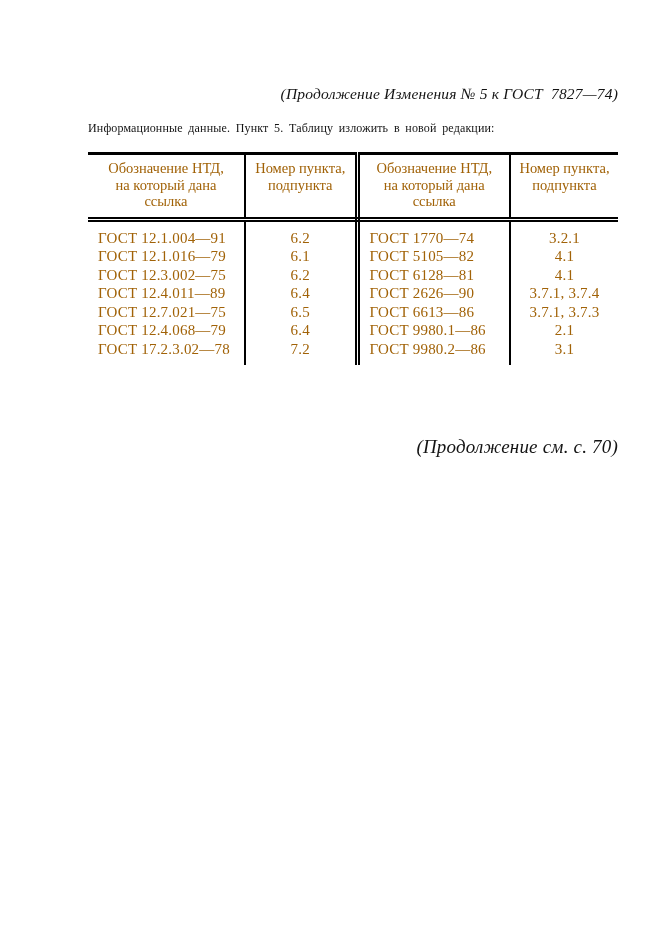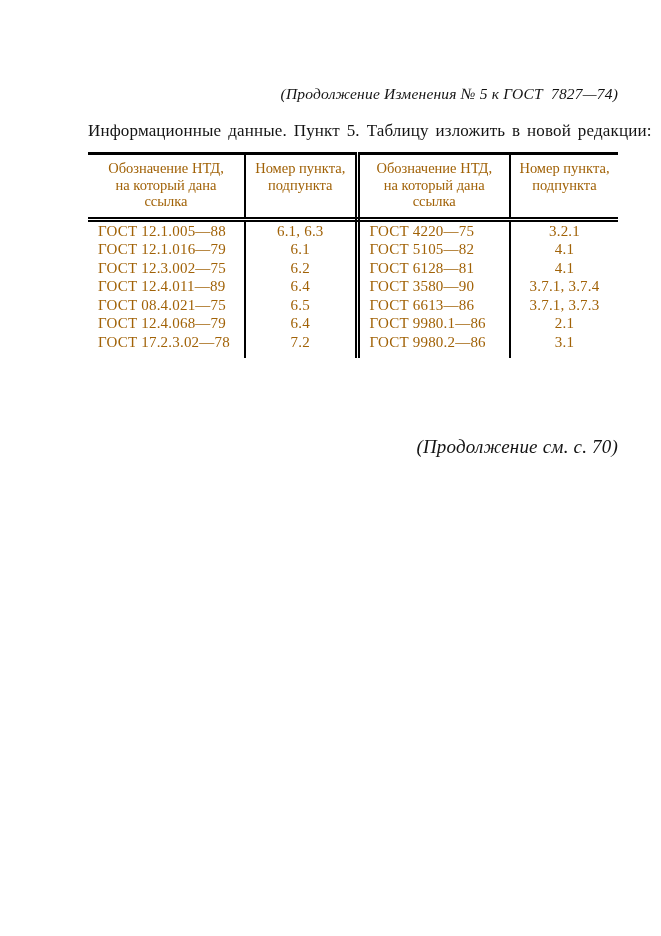--- a/index.html
+++ b/index.html
@@ -22,21 +22,21 @@
     text-align: right;
     font-style: italic;
     font-size: 15.5px;
     letter-spacing: 0.2px;
   }
   .intro-line {
     position: absolute;
     top: 121px;
     left: 88px;
     width: 528px;
-    font-size: 17px;
+    font-size: 12px;
     letter-spacing: 0.15px;
     word-spacing: 2.5px;
     white-space: nowrap;
   }
   table.gost-table {
     position: absolute;
     top: 152px;
     left: 88px;
     width: 530px;
     table-layout: fixed;
@@ -102,46 +102,46 @@
         <th>Номер пункта,
 подпункта</th>
         <th>Обозначение НТД,
 на который дана
 ссылка</th>
         <th>Номер пункта,
 подпункта</th>
       </tr>
     </thead>
     <tbody>
-      <tr>
-        <td class="c-ref">ГОСТ 12.1.005—88</td>
-        <td class="c-num">6.1, 6.3</td>
-        <td class="c-ref">ГОСТ 4220—75</td>
+      <tr class="first-row">
+        <td class="c-ref">ГОСТ 12.1.004—91</td>
+        <td class="c-num">6.2</td>
+        <td class="c-ref">ГОСТ 1770—74</td>
         <td class="c-num">3.2.1</td>
       </tr>
       <tr>
         <td class="c-ref">ГОСТ 12.1.016—79</td>
         <td class="c-num">6.1</td>
         <td class="c-ref">ГОСТ 5105—82</td>
         <td class="c-num">4.1</td>
       </tr>
       <tr>
         <td class="c-ref">ГОСТ 12.3.002—75</td>
         <td class="c-num">6.2</td>
         <td class="c-ref">ГОСТ 6128—81</td>
         <td class="c-num">4.1</td>
       </tr>
       <tr>
         <td class="c-ref">ГОСТ 12.4.011—89</td>
         <td class="c-num">6.4</td>
-        <td class="c-ref">ГОСТ 3580—90</td>
+        <td class="c-ref">ГОСТ 2626—90</td>
         <td class="c-num">3.7.1, 3.7.4</td>
       </tr>
       <tr>
-        <td class="c-ref">ГОСТ 08.4.021—75</td>
+        <td class="c-ref">ГОСТ 12.7.021—75</td>
         <td class="c-num">6.5</td>
         <td class="c-ref">ГОСТ 6613—86</td>
         <td class="c-num">3.7.1, 3.7.3</td>
       </tr>
       <tr>
         <td class="c-ref">ГОСТ 12.4.068—79</td>
         <td class="c-num">6.4</td>
         <td class="c-ref">ГОСТ 9980.1—86</td>
         <td class="c-num">2.1</td>
       </tr>

